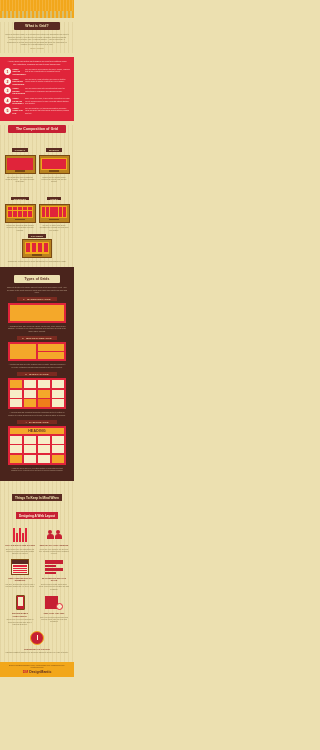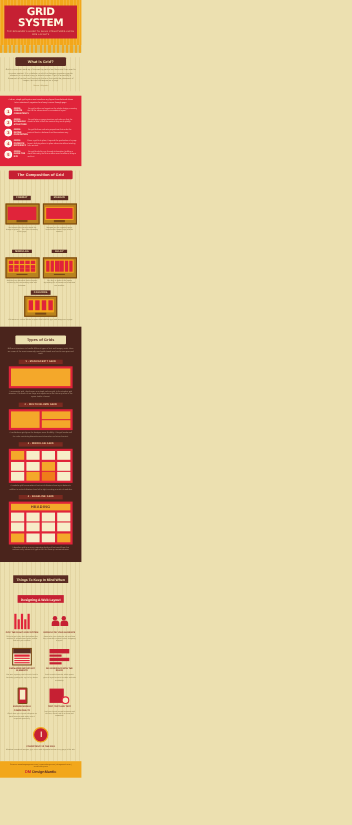--- a/index.html
+++ b/index.html
@@ -334,24 +334,20 @@
   .brand .mark { color: #c62033; font-size: 3.6px; font-weight: bold; }
   .brand .nm { color: #5a2b22; font-size: 3.4px; font-weight: bold; }
 </style>
 </head>
 <body>
 
 <div class="page">
 
   <div class="header">
     <div class="header-stripes"></div>
-    <div class="title-box">
-      <div class="title-main">GRID SYSTEM</div>
-      <div class="title-sub">THE DESIGNER'S GUIDE TO BUILD STRUCTURED CLEAN WEB LAYOUTS</div>
-    </div>
   </div>
   <div class="topband"></div>
 
   <div class="cream">
     <div class="cream-stripes"></div>
     <div class="sec-head">What is Grid?</div>
     <div class="body-copy">Grid is a structure made up of intersecting vertical and horizontal lines used to structure content. It is a skeleton on which a designer organizes graphic elements in a rational, easy to absorb manner. A grid is essentially a framework of vertical and horizontal divisions that guide the placement of images, text and whitespace on a page.</div>
     <div class="byline">Source: Wikipedia</div>
   </div>
 

